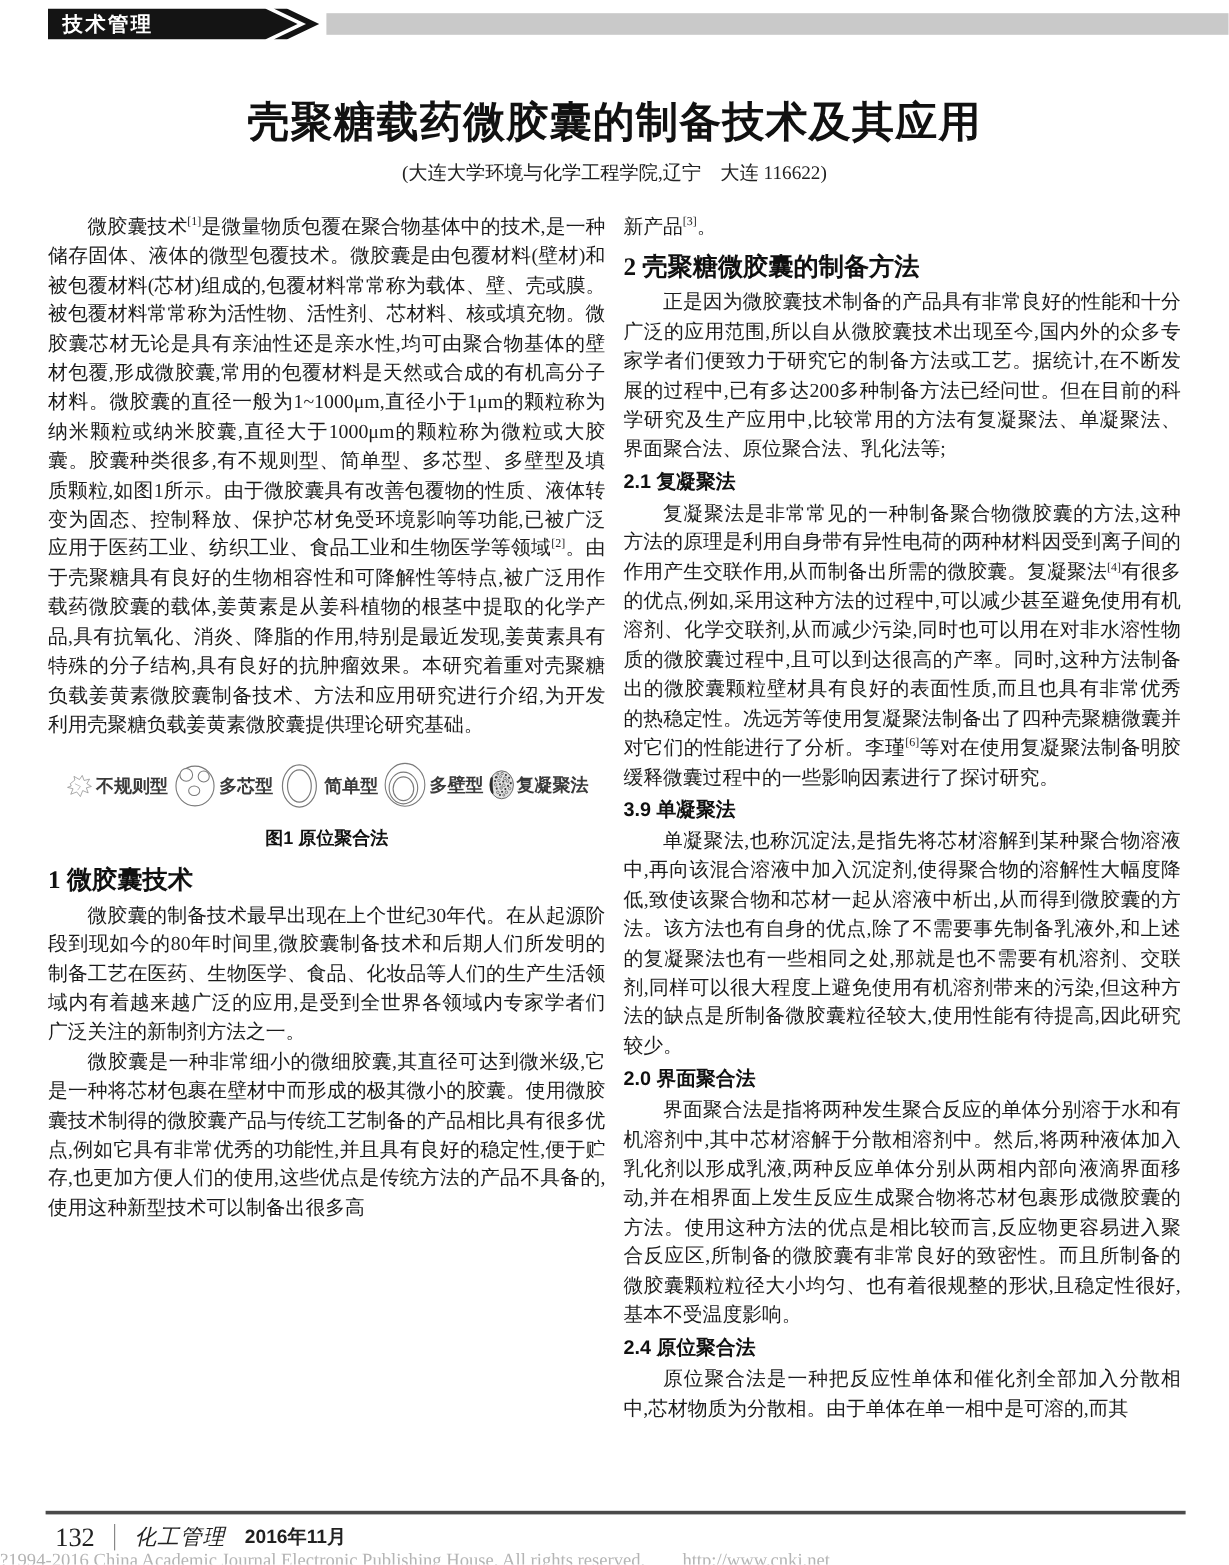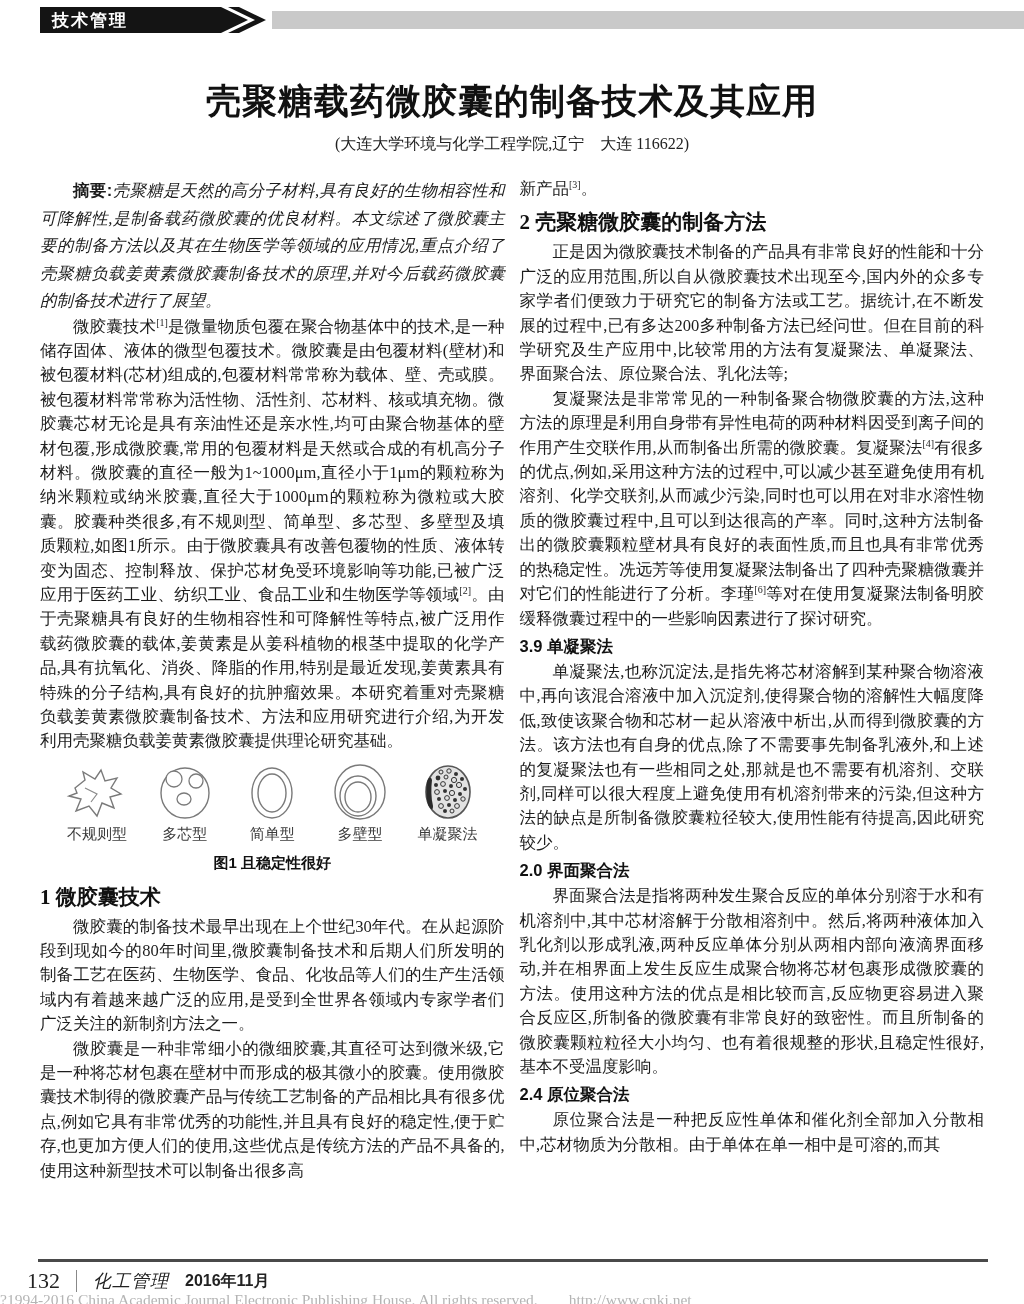--- a/index.html
+++ b/index.html
@@ -26,28 +26,28 @@
   .kai{font-style:italic;}
   .blabel{font-family:"Liberation Sans",sans-serif;font-weight:bold;font-style:normal;}
   sup{font-size:10px;line-height:0;vertical-align:super;}
   h2.sec{font-size:21px;font-weight:bold;margin:8px 0 5px;font-family:"Liberation Serif",serif;
         color:#111;line-height:26px;text-align:left;}
   h3.sub{font-size:16.5px;font-weight:bold;margin:4px 0 2px;
         font-family:"Liberation Sans",sans-serif;color:#111;line-height:23px;text-align:left;}
   
   figure{margin:10px 0 4px;padding:0;}
   .fig-row{display:flex;justify-content:space-between;align-items:flex-end;padding:0 14px;}
-  .fig-item{display:flex;flex-direction:column;align-items:center;width:86px;}
+  .fig-item{display:flex;flex-direction:row;align-items:center;width:86px;font-weight:bold;}
   .fig-label{font-size:15px;color:#3a3a3a;margin-top:2px;white-space:nowrap;}
   figcaption{text-align:center;font-family:"Liberation Sans",sans-serif;font-weight:bold;
         font-size:15px;margin-top:5px;color:#111;}
   .fig-item svg{display:block;}
   
   .footer-line{position:absolute;left:38px;top:1259px;width:950px;height:3px;background:#4a4a4a;}
-  .footer{position:absolute;left:27px;top:1268px;display:flex;align-items:center;gap:16px;}
+  .footer{position:absolute;left:46px;top:1268px;display:flex;align-items:center;gap:16px;}
   .pageno{font-size:22px;color:#222;font-family:"Liberation Serif",serif;}
   .fdiv{width:1px;height:22px;background:#888;display:inline-block;}
   .journal{font-style:italic;font-family:"DejaVu Serif",serif;font-size:18px;color:#222;
         letter-spacing:1px;}
   .issue{font-family:"Liberation Sans",sans-serif;font-weight:bold;font-size:16px;color:#222;}
   .copyright{position:absolute;left:0;top:1290px;width:100%;color:#b4b4b4;
         font-size:15.5px;font-family:"Liberation Serif",serif;white-space:nowrap;}
 </style>
 </head>
 <body>
@@ -62,21 +62,20 @@
     <span class="banner-label">技术管理</span>
     <div class="banner-bar"></div>
   </div>
 
   <div class="title">壳聚糖载药微胶囊的制备技术及其应用</div>
   <div class="affiliation">(大连大学环境与化学工程学院,辽宁　大连 116622)</div>
 
   <div class="columns">
 
     <div class="col">
-      <p class="abstract"><span class="blabel">摘要:</span><span class="kai">壳聚糖是天然的高分子材料,具有良好的生物相容性和可降解性,是制备载药微胶囊的优良材料。本文综述了微胶囊主要的制备方法以及其在生物医学等领域的应用情况,重点介绍了壳聚糖负载姜黄素微胶囊制备技术的原理,并对今后载药微胶囊的制备技术进行了展望。</span></p>
 
       <p class="para"><span>微胶囊技术</span><sup>[1]</sup><span>是微量物质包覆在聚合物基体中的技术,是一种储存固体、液体的微型包覆技术。微胶囊是由包覆材料(壁材)和被包覆材料(芯材)组成的,包覆材料常常称为载体、壁、壳或膜。被包覆材料常常称为活性物、活性剂、芯材料、核或填充物。微胶囊芯材无论是具有亲油性还是亲水性,均可由聚合物基体的壁材包覆,形成微胶囊,常用的包覆材料是天然或合成的有机高分子材料。微胶囊的直径一般为1~1000μm,直径小于1μm的颗粒称为纳米颗粒或纳米胶囊,直径大于1000μm的颗粒称为微粒或大胶囊。胶囊种类很多,有不规则型、简单型、多芯型、多壁型及填质颗粒,如图1所示。由于微胶囊具有改善包覆物的性质、液体转变为固态、控制释放、保护芯材免受环境影响等功能,已被广泛应用于医药工业、纺织工业、食品工业和生物医学等领域</span><sup>[2]</sup><span>。由于壳聚糖具有良好的生物相容性和可降解性等特点,被广泛用作载药微胶囊的载体,姜黄素是从姜科植物的根茎中提取的化学产品,具有抗氧化、消炎、降脂的作用,特别是最近发现,姜黄素具有特殊的分子结构,具有良好的抗肿瘤效果。本研究着重对壳聚糖负载姜黄素微胶囊制备技术、方法和应用研究进行介绍,为开发利用壳聚糖负载姜黄素微胶囊提供理论研究基础。</span></p>
 
       <figure>
         <div class="fig-row">
           <div class="fig-item">
             <svg width="68" height="54" viewBox="0 0 68 54">
               <path d="M12,22 L22,14 L20,6 L32,13 L38,4 L42,15 L54,12 L48,22 L58,28 L47,31 L51,42 L39,37 L34,50 L26,40 L13,45 L18,33 L6,30 L14,27 Z" fill="#fff" stroke="#7a7a7a" stroke-width="1.4"></path>
               <path d="M22,22 L34,28 L28,36" fill="none" stroke="#8a8a8a" stroke-width="1.2"></path>
             </svg>
@@ -129,36 +128,37 @@
               <circle cx="20" cy="35" r="2" fill="#333"></circle>
               <circle cx="28" cy="34" r="2.4" fill="none" stroke="#333" stroke-width="1"></circle>
               <circle cx="36" cy="36" r="2" fill="#333"></circle>
               <circle cx="44" cy="35" r="2.2" fill="none" stroke="#333" stroke-width="1"></circle>
               <circle cx="22" cy="42" r="2.4" fill="none" stroke="#333" stroke-width="1"></circle>
               <circle cx="30" cy="41" r="2" fill="#333"></circle>
               <circle cx="38" cy="42" r="2.4" fill="none" stroke="#333" stroke-width="1"></circle>
               <circle cx="26" cy="47" r="2" fill="#333"></circle>
               <circle cx="33" cy="47" r="2" fill="none" stroke="#333" stroke-width="1"></circle>
             </svg>
-            <div class="fig-label">单凝聚法</div>
+            <div class="fig-label">复凝聚法</div>
           </div>
         </div>
-        <figcaption>图1 且稳定性很好</figcaption>
+        <figcaption>图1 原位聚合法</figcaption>
       </figure>
 
       <h2 class="sec">1 微胶囊技术</h2>
       <p class="para">微胶囊的制备技术最早出现在上个世纪30年代。在从起源阶段到现如今的80年时间里,微胶囊制备技术和后期人们所发明的制备工艺在医药、生物医学、食品、化妆品等人们的生产生活领域内有着越来越广泛的应用,是受到全世界各领域内专家学者们广泛关注的新制剂方法之一。</p>
       <p class="para">微胶囊是一种非常细小的微细胶囊,其直径可达到微米级,它是一种将芯材包裹在壁材中而形成的极其微小的胶囊。使用微胶囊技术制得的微胶囊产品与传统工艺制备的产品相比具有很多优点,例如它具有非常优秀的功能性,并且具有良好的稳定性,便于贮存,也更加方便人们的使用,这些优点是传统方法的产品不具备的,使用这种新型技术可以制备出很多高</p>
     </div>
 
     <div class="col">
       <p class="para noindent"><span>新产品</span><sup>[3]</sup><span>。</span></p>
       <h2 class="sec">2 壳聚糖微胶囊的制备方法</h2>
       <p class="para">正是因为微胶囊技术制备的产品具有非常良好的性能和十分广泛的应用范围,所以自从微胶囊技术出现至今,国内外的众多专家学者们便致力于研究它的制备方法或工艺。据统计,在不断发展的过程中,已有多达200多种制备方法已经问世。但在目前的科学研究及生产应用中,比较常用的方法有复凝聚法、单凝聚法、界面聚合法、原位聚合法、乳化法等;</p>
 
+      <h3 class="sub">2.1 复凝聚法</h3>
       <p class="para"><span>复凝聚法是非常常见的一种制备聚合物微胶囊的方法,这种方法的原理是利用自身带有异性电荷的两种材料因受到离子间的作用产生交联作用,从而制备出所需的微胶囊。复凝聚法</span><sup>[4]</sup><span>有很多的优点,例如,采用这种方法的过程中,可以减少甚至避免使用有机溶剂、化学交联剂,从而减少污染,同时也可以用在对非水溶性物质的微胶囊过程中,且可以到达很高的产率。同时,这种方法制备出的微胶囊颗粒壁材具有良好的表面性质,而且也具有非常优秀的热稳定性。冼远芳等使用复凝聚法制备出了四种壳聚糖微囊并对它们的性能进行了分析。李瑾</span><sup>[6]</sup><span>等对在使用复凝聚法制备明胶缓释微囊过程中的一些影响因素进行了探讨研究。</span></p>
 
       <h3 class="sub">3.9 单凝聚法</h3>
       <p class="para">单凝聚法,也称沉淀法,是指先将芯材溶解到某种聚合物溶液中,再向该混合溶液中加入沉淀剂,使得聚合物的溶解性大幅度降低,致使该聚合物和芯材一起从溶液中析出,从而得到微胶囊的方法。该方法也有自身的优点,除了不需要事先制备乳液外,和上述的复凝聚法也有一些相同之处,那就是也不需要有机溶剂、交联剂,同样可以很大程度上避免使用有机溶剂带来的污染,但这种方法的缺点是所制备微胶囊粒径较大,使用性能有待提高,因此研究较少。</p>
 
       <h3 class="sub">2.0 界面聚合法</h3>
       <p class="para">界面聚合法是指将两种发生聚合反应的单体分别溶于水和有机溶剂中,其中芯材溶解于分散相溶剂中。然后,将两种液体加入乳化剂以形成乳液,两种反应单体分别从两相内部向液滴界面移动,并在相界面上发生反应生成聚合物将芯材包裹形成微胶囊的方法。使用这种方法的优点是相比较而言,反应物更容易进入聚合反应区,所制备的微胶囊有非常良好的致密性。而且所制备的微胶囊颗粒粒径大小均匀、也有着很规整的形状,且稳定性很好,基本不受温度影响。</p>
 
       <h3 class="sub">2.4 原位聚合法</h3>
       <p class="para">原位聚合法是一种把反应性单体和催化剂全部加入分散相中,芯材物质为分散相。由于单体在单一相中是可溶的,而其</p>

